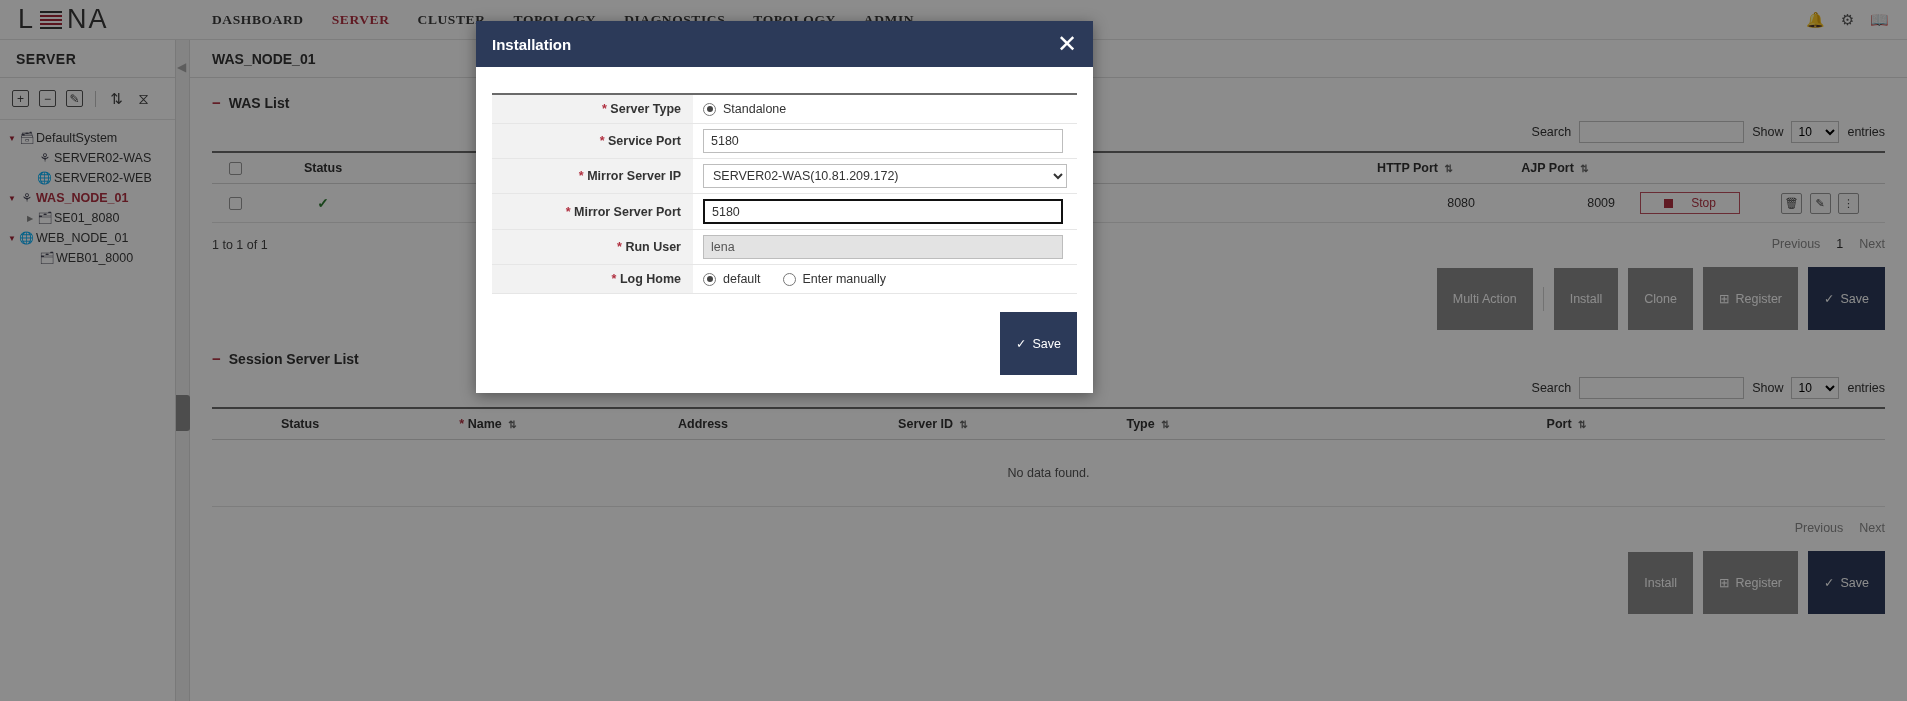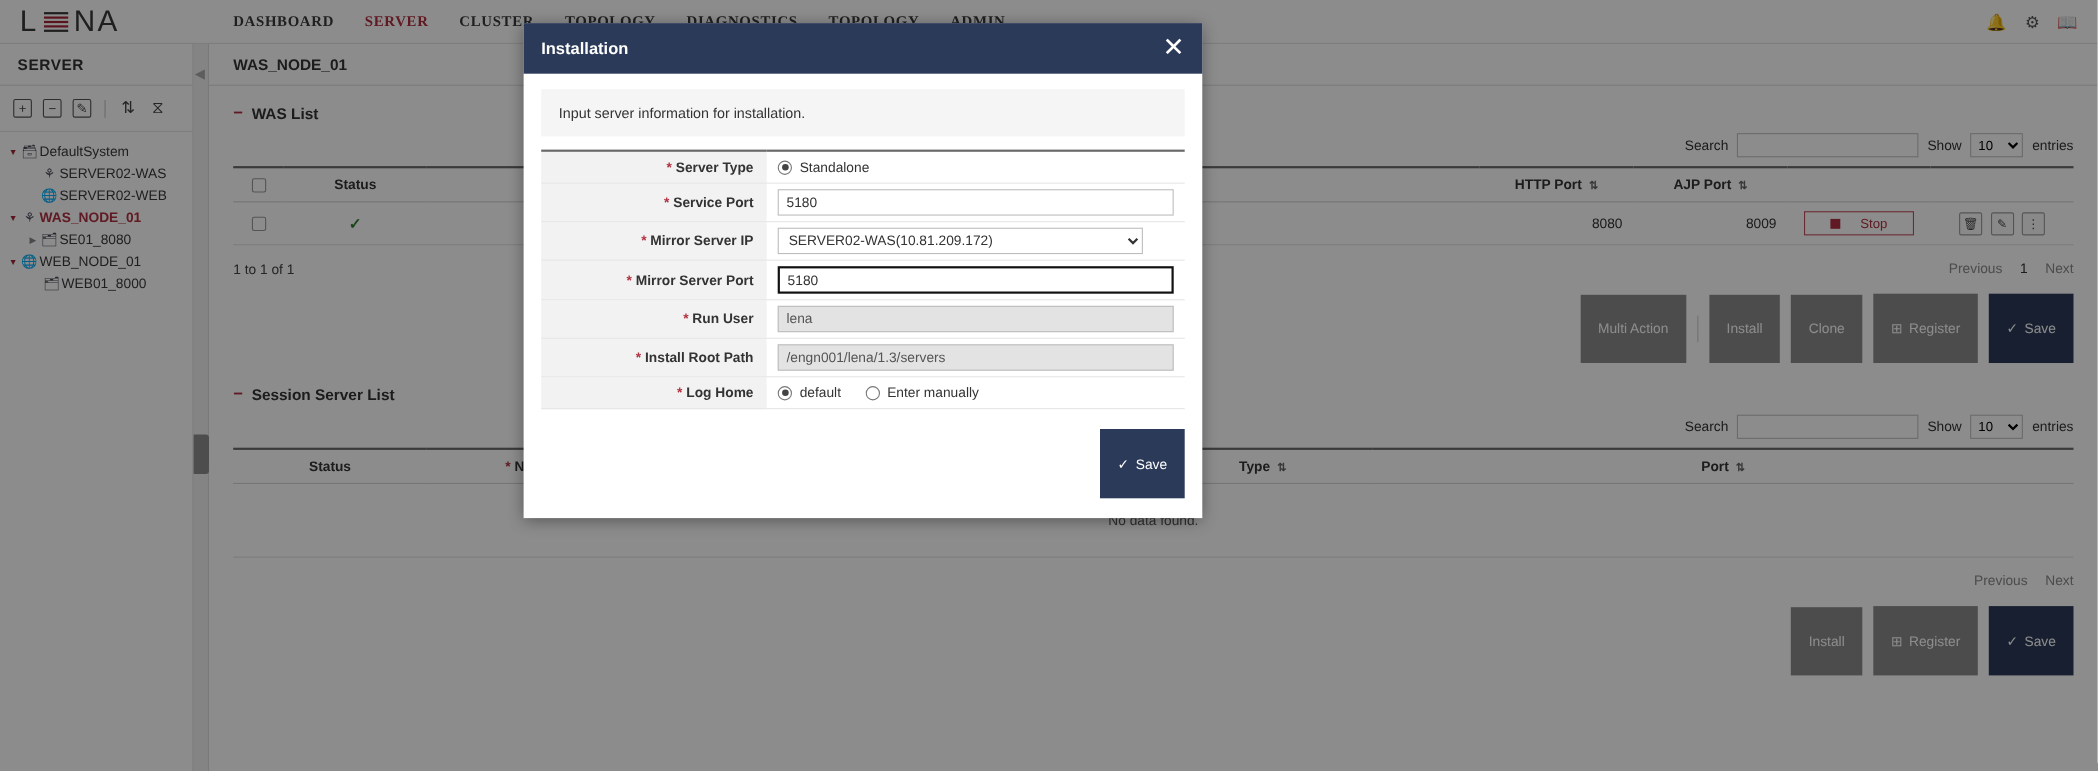--- a/index.html
+++ b/index.html
@@ -137,21 +137,21 @@
   table.form { width:100%; border-collapse:collapse; margin-top:12px;
       border-top:2px solid #6a6a6a; }
   table.form tr { border-bottom:1px solid #e6e6e6; }
   table.form th { width:212px; background:#f2f2f2; text-align:right; padding:7px 12px;
       font-size:12.5px; font-weight:bold; color:#333; vertical-align:middle; }
   table.form td { padding:5px 10px; }
   .fld { width:360px; height:24px; border:1px solid #bdbdbd; background:#fff;
       font-size:12.5px; padding:0 7px; color:#333; font-family:"Liberation Sans",sans-serif; }
   .fld.disabled { background:#e3e3e3; color:#555; }
   .fld.focused { border:2px solid #111; height:25px; }
-  select.fld { width:332px; padding:0 5px; }
+  select.fld { width:364px; padding:0 5px; }
   .radio-wrap { display:flex; align-items:flex-start; gap:22px; font-size:12.5px; color:#333; }
   .radio { display:inline-flex; align-items:center; gap:7px; cursor:pointer; }
   .rdot { width:13px; height:13px; border-radius:50%; border:1.5px solid #777;
       display:inline-block; position:relative; background:#fff; }
   .rdot.on::after { content:""; position:absolute; inset:2.5px; border-radius:50%;
       background:#444; }
   .modal-foot { display:flex; justify-content:flex-end; padding:8px 16px 18px 16px; }
 </style>
 </head>
 <body>
@@ -405,21 +405,20 @@
 </div>
 
 <div id="dim"></div>
 
 <div class="modal">
   <div class="modal-head">
     <div class="modal-title">Installation</div>
     <div class="modal-x">✕</div>
   </div>
   <div class="modal-body">
-    <div class="notice">Input server information for installation.</div>
 
     <table class="form">
       <tbody>
           <tr>
         <th>
           <span class="req">*</span>
           <span>Server Type</span>
         </th>
         <td>
           <div class="radio-wrap">
@@ -459,29 +458,20 @@
           <input class="fld focused" type="text" value="5180" style="">
         </td>
       </tr>
       <tr>
         <th>
           <span class="req">*</span>
           <span>Run User</span>
         </th>
         <td>
           <input class="fld disabled" type="text" disabled="" value="lena" style="">
-        </td>
-      </tr>
-      <tr>
-        <th>
-          <span class="req">*</span>
-          <span>Install Root Path</span>
-        </th>
-        <td>
-          <input class="fld disabled" type="text" disabled="" value="/engn001/lena/1.3/servers" style="">
         </td>
       </tr>
       <tr>
         <th>
           <span class="req">*</span>
           <span>Log Home</span>
         </th>
         <td>
           <div class="radio-wrap">
             <label class="radio">

